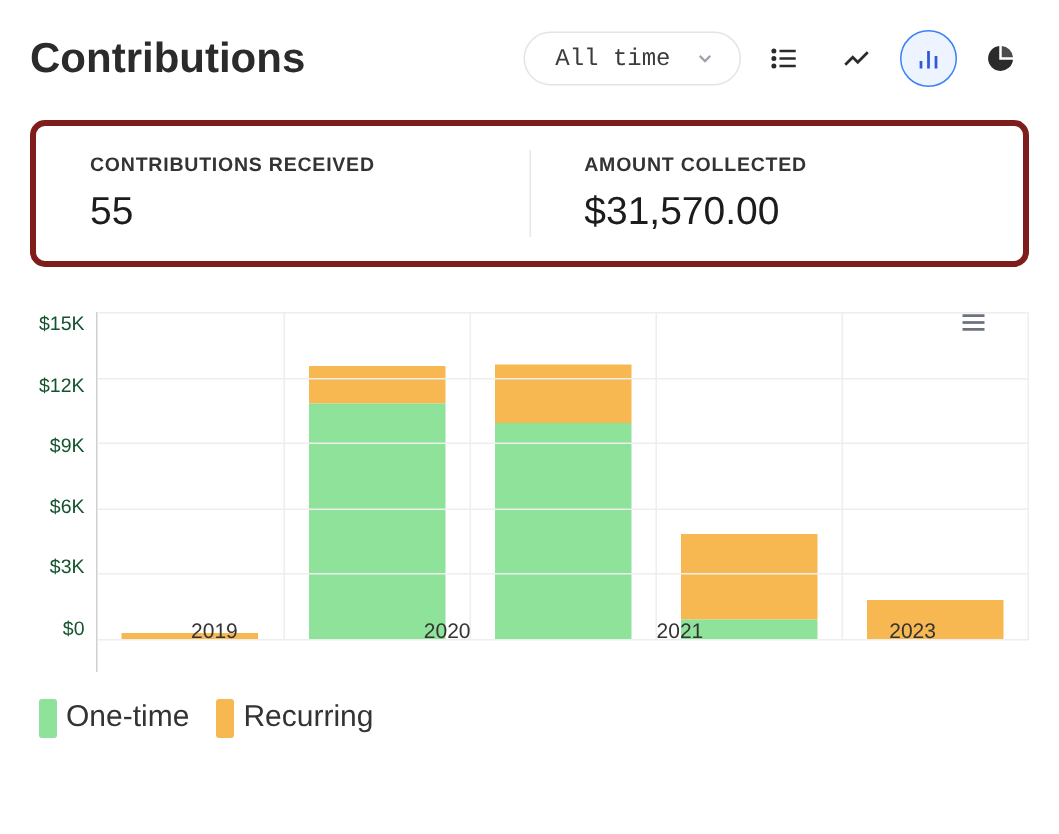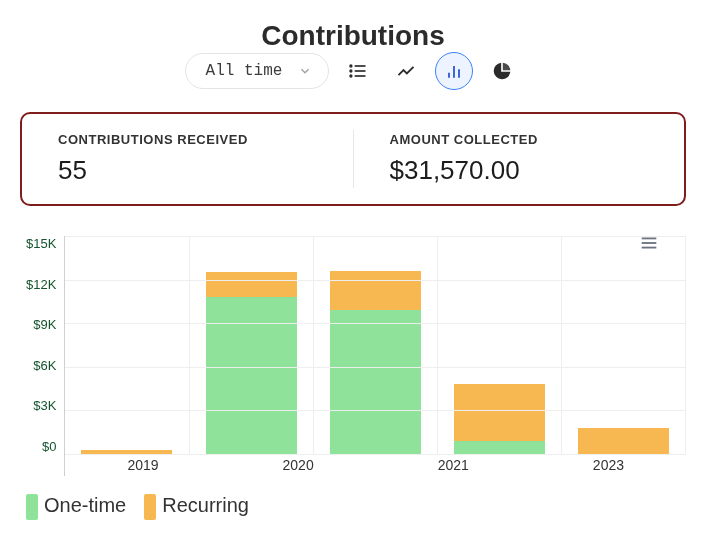--- a/index.html
+++ b/index.html
@@ -9,21 +9,20 @@
     width: 706px;
     height: 556px;
     padding: 20px;
     color: #1a1a1a;
   }
   .header {
     display: flex;
     align-items: center;
     justify-content: space-between;
     margin-bottom: 22px;
-    flex-direction: column;
   }
   .title {
     font-size: 28px;
     font-weight: 700;
     color: #2b2b2b;
   }
   .controls {
     display: flex;
     align-items: center;
     gap: 10px;
@@ -54,21 +53,21 @@
     background: #f4f4f5;
   }
   .icon-btn.plain { background: transparent; }
   .icon-btn.active {
     background: #eef4ff;
     border: 1.5px solid #3b82f6;
     color: #2f5bd0;
   }
 
   .stats-card {
-    border: 2px solid #7f1d1d;
+    border: 4px solid #7f1d1d;
     border-radius: 10px;
     display: flex;
     padding: 16px 0;
     margin-bottom: 30px;
   }
   .stat {
     flex: 1;
     padding: 2px 36px;
   }
   .stat + .stat { border-left: 1px solid #e5e7eb; }
@@ -133,21 +132,21 @@
   }
   .stack {
     width: 74%;
     display: flex;
     flex-direction: column-reverse;
   }
   .seg-one { background: #8FE29A; }
   .seg-rec { background: #F7B851; }
   .x-labels {
     position: absolute;
-    left: 0; right: 0; bottom: 0;
+    left: 0; right: 0; bottom: 17px;
     display: flex;
     height: 22px;
     align-items: center;
     font-size: 14px;
     color: #333;
   }
   .x-labels div { flex:1; text-align:center; }
 
   .legend {
     display: flex;

